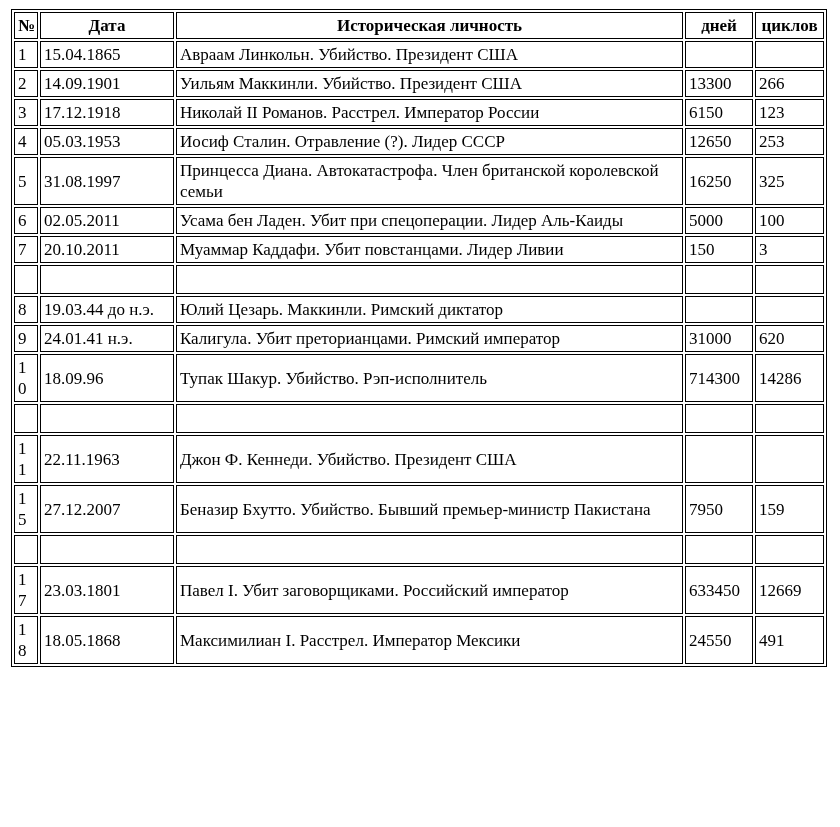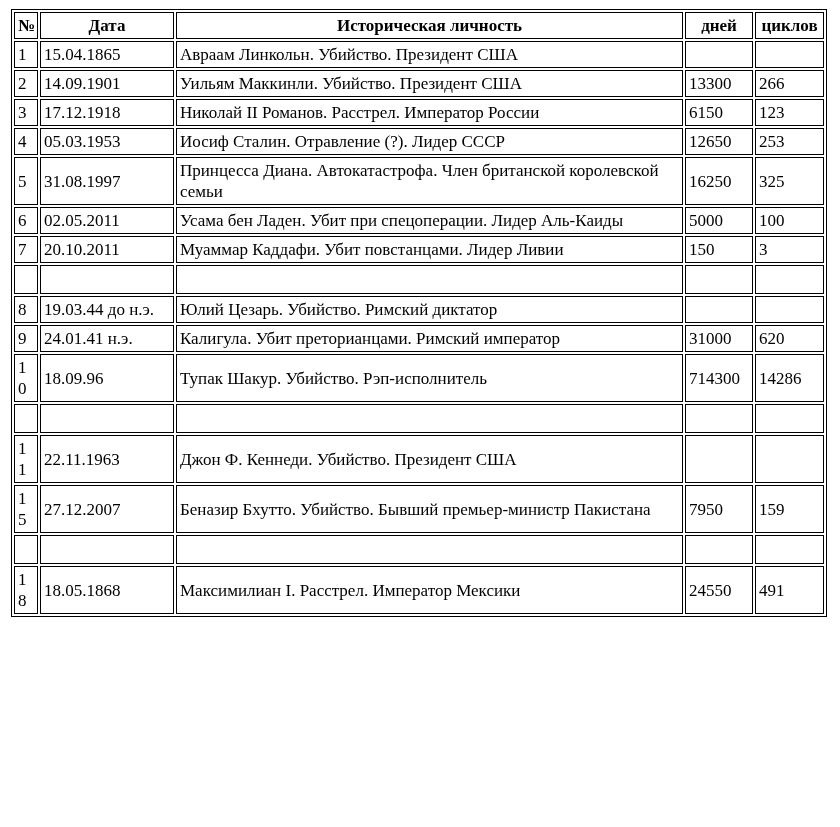--- a/index.html
+++ b/index.html
@@ -122,21 +122,21 @@
         <td></td>
         <td></td>
         <td></td>
         <td></td>
         <td></td>
       </tr>
 
       <tr>
         <td>8</td>
         <td>19.03.44 до н.э.</td>
-        <td>Юлий Цезарь. Убийство. Римский диктатор</td>
+        <td>Юлий Цезарь. Маккинли. Римский диктатор</td>
         <td></td>
         <td></td>
       </tr>
       <tr>
         <td>9</td>
         <td>24.01.41 н.э.</td>
         <td>Калигула. Убит преторианцами. Римский император</td>
         <td>31000</td>
         <td>620</td>
       </tr>
@@ -173,20 +173,27 @@
 
       <tr class="spacer-row">
         <td></td>
         <td></td>
         <td></td>
         <td></td>
         <td></td>
       </tr>
 
       <tr>
+        <td>17</td>
+        <td>23.03.1801</td>
+        <td>Павел I. Убит заговорщиками. Российский император</td>
+        <td>633450</td>
+        <td>12669</td>
+      </tr>
+      <tr>
         <td>18</td>
         <td>18.05.1868</td>
         <td>Максимилиан I. Расстрел. Император Мексики</td>
         <td>24550</td>
         <td>491</td>
       </tr>
 
     </tbody>
   </table>
 </div>

